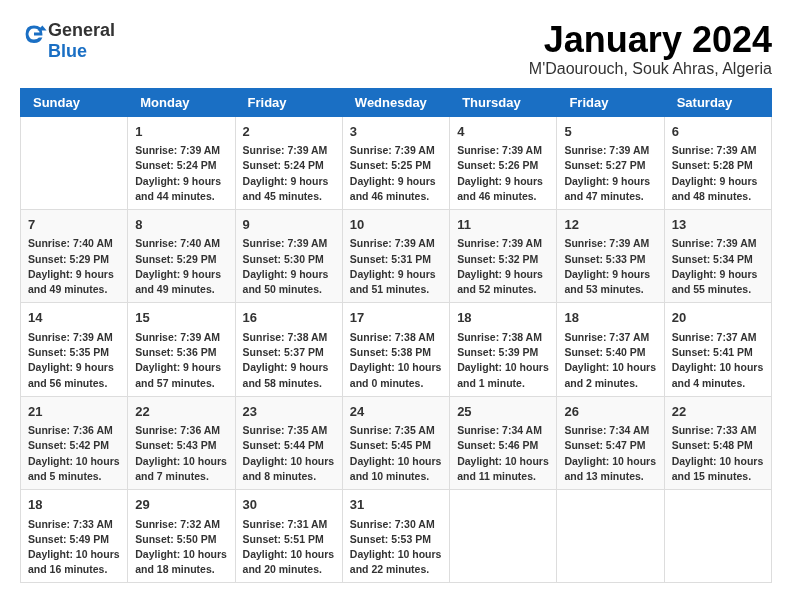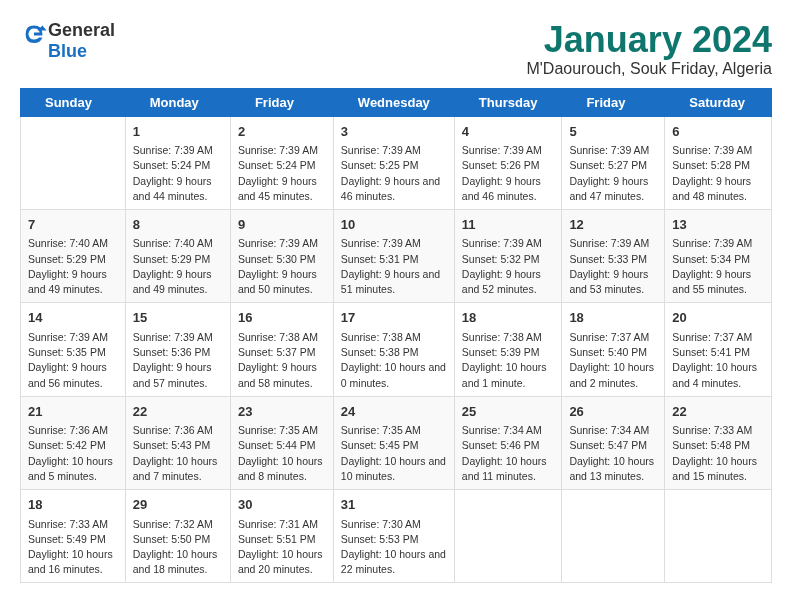--- a/index.html
+++ b/index.html
@@ -34,37 +34,37 @@
     .logo-icon {
       width: 28px;
       height: 28px;
     }
     .title-section {
       text-align: right;
     }
     .month-title {
       font-size: 36px;
       font-weight: bold;
-      color: #0f766e;
+      color: #000000;
       line-height: 1.1;
     }
     .location-title {
       font-size: 16px;
       color: #333;
     }
     .calendar-table {
       width: 100%;
       border-collapse: collapse;
       border: 1px solid #ccc;
     }
     .calendar-table th {
       background-color: #1a6fc4;
       color: white;
       text-align: left;
-      padding: 6px 24px;
+      padding: 6px 12px;
       font-size: 13px;
       border: 1px solid #1a6fc4;
     }
     .calendar-table td {
       vertical-align: top;
       padding: 5px 7px;
       font-size: 11px;
       color: #333;
       border: 1px solid #ddd;
       width: calc(100% / 7);
@@ -75,20 +75,21 @@
     .day-number {
       font-size: 13px;
       font-weight: bold;
       display: block;
       margin-bottom: 2px;
     }
     .day-info {
       font-size: 10.5px;
       color: #333;
       line-height: 1.45;
+      font-weight: bold;
     }
     .row-even td {
       background-color: #f9f9f9;
     }
     .row-odd td {
       background-color: #fff;
     }
   </style>
 </head>
 <body>
@@ -100,21 +101,21 @@
       <path d="M 8 20 Q 8 8 20 8 Q 32 8 32 20 L 32 22 L 20 22 L 20 18 L 28 18 Q 27 12 20 12 Q 13 12 12 20 Q 13 28 20 28 Q 25 28 27 25 L 32 25 Q 29 33 20 33 Q 8 33 8 20 Z" fill="#1a6fc4"></path>
       <path d="M 25 15 L 38 15 L 32 8 Z" fill="#1a6fc4"></path>
     </svg>
     <div>
       <span class="logo-text-general">General</span><br>
       <span class="logo-text-blue">Blue</span>
     </div>
   </div>
   <div class="title-section">
     <div class="month-title">January 2024</div>
-    <div class="location-title">M'Daourouch, Souk Friday, Algeria</div>
+    <div class="location-title">M'Daourouch, Souk Ahras, Algeria</div>
   </div>
 </div>
 
 <table class="calendar-table">
   <thead>
     <tr>
 
     <th>Sunday</th>
         <th>Monday</th>
         <th>Friday</th>

